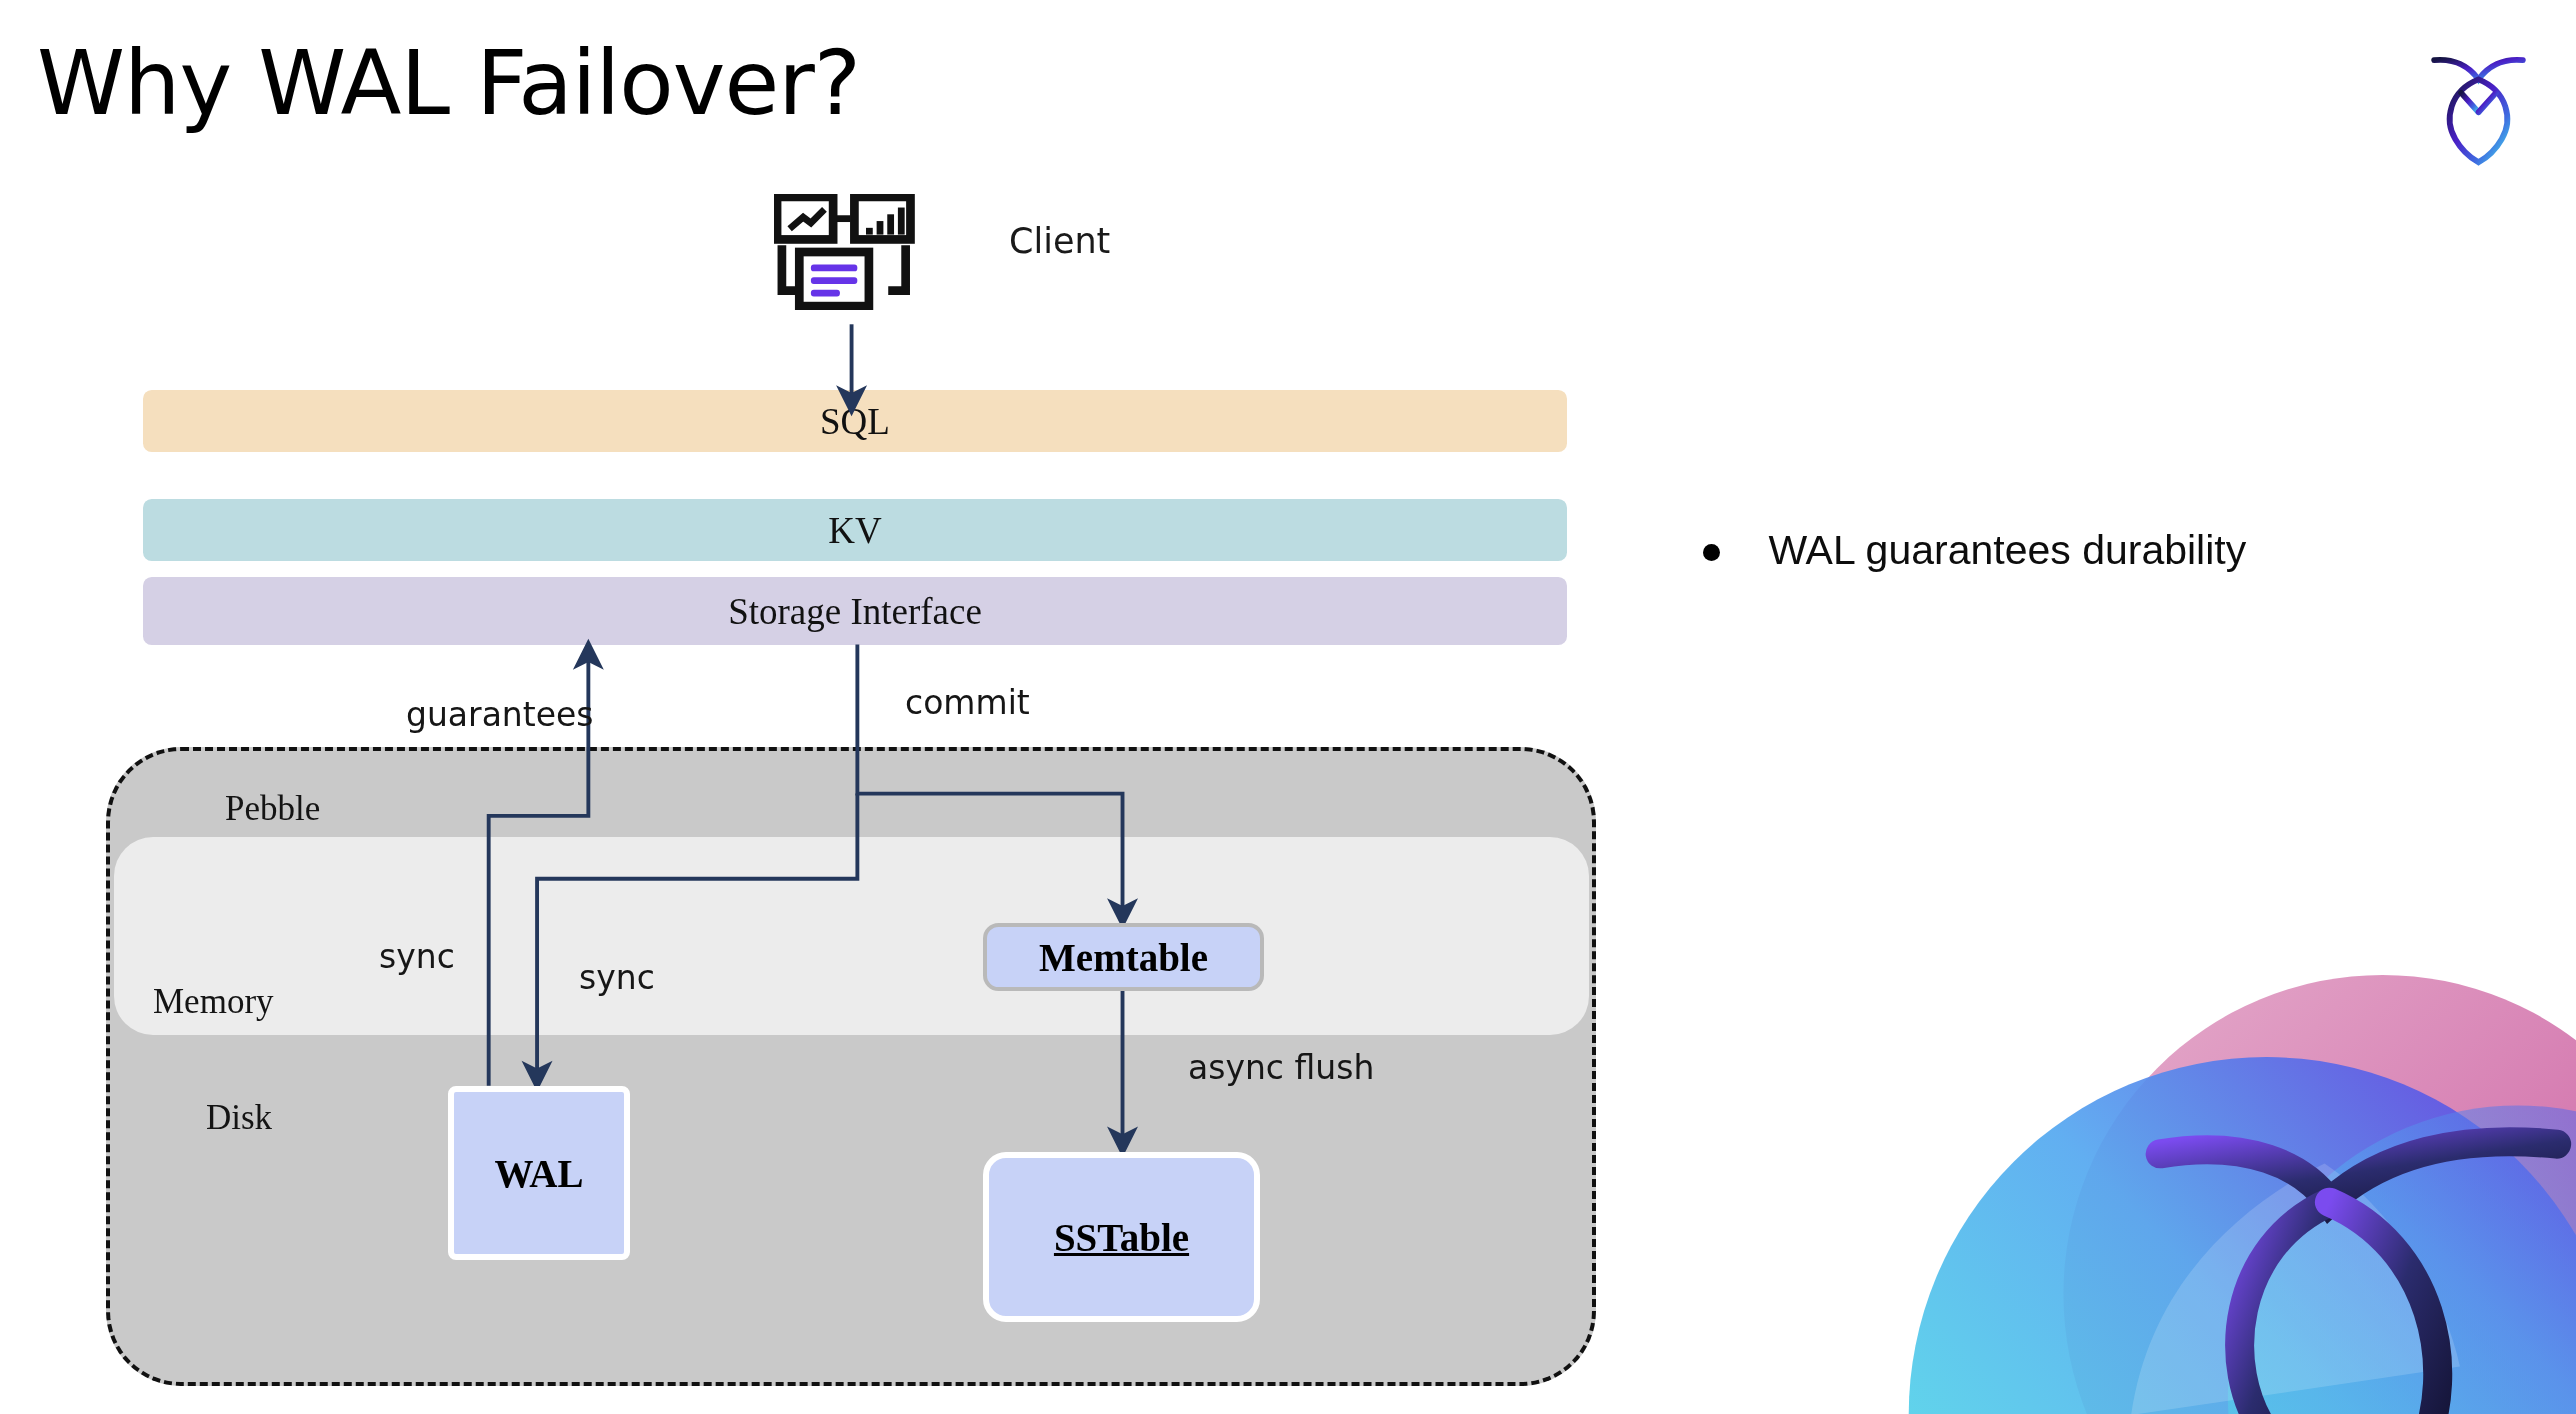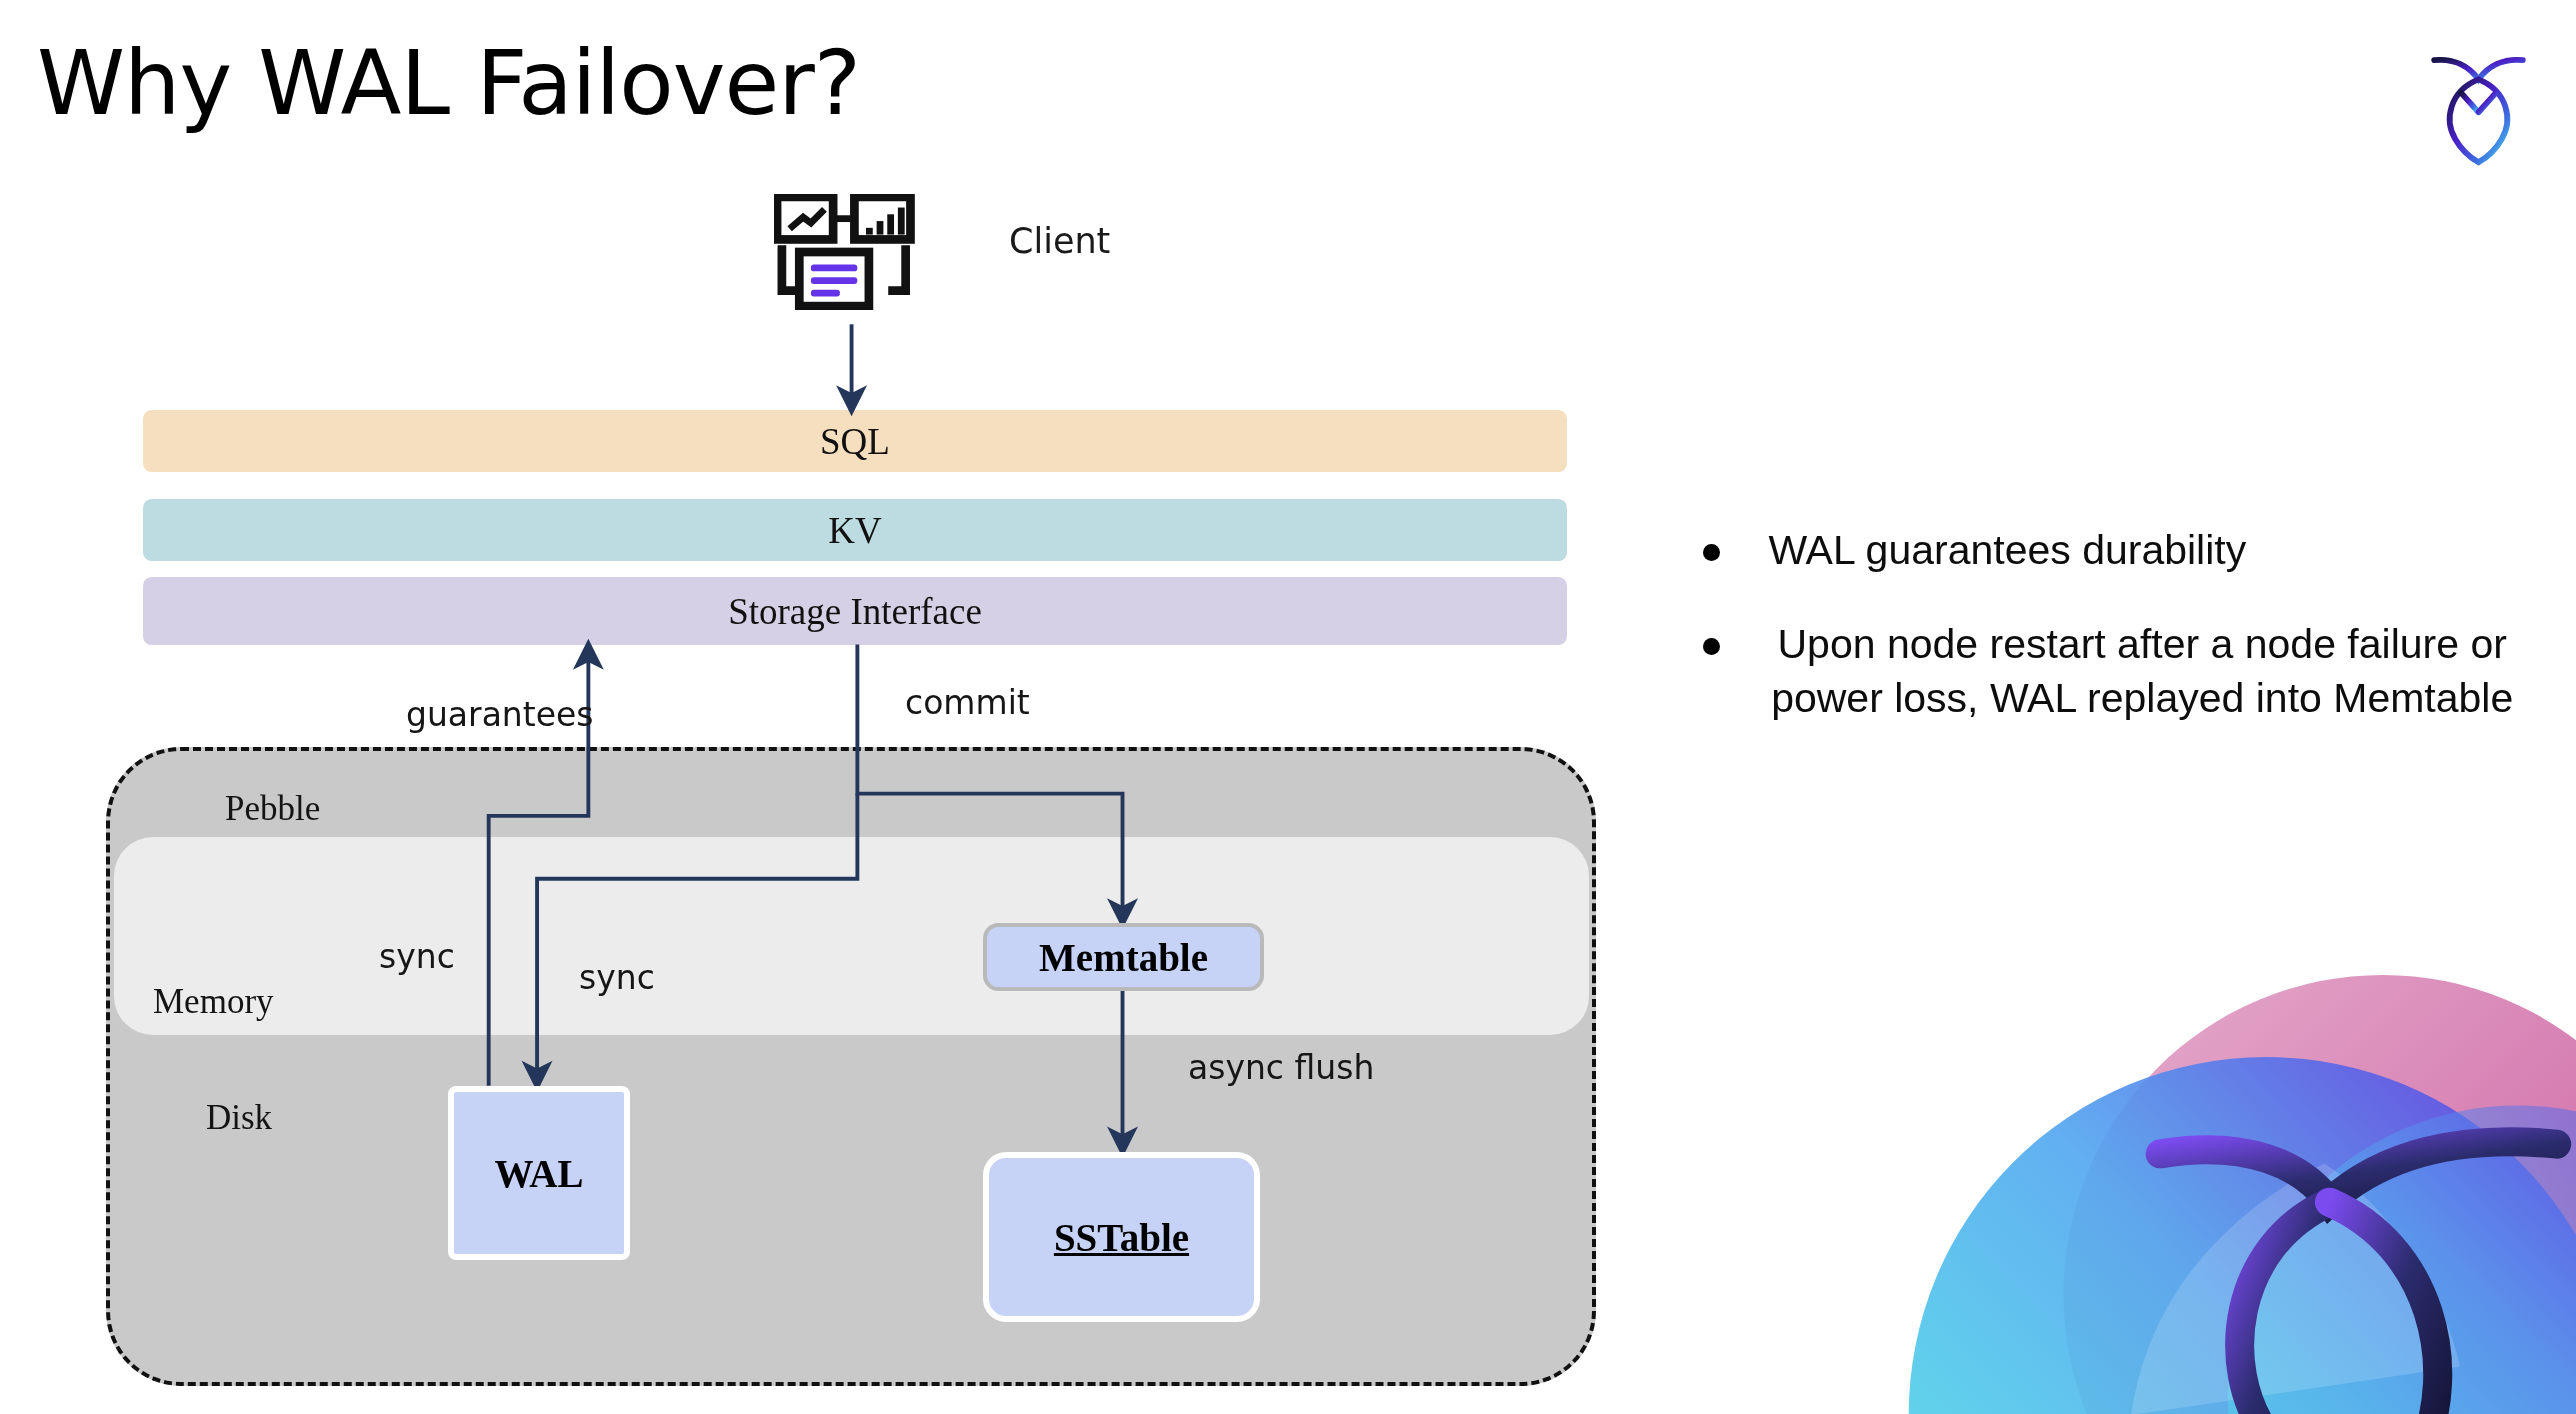--- a/index.html
+++ b/index.html
@@ -32,21 +32,21 @@
     font-family:"DejaVu Sans", sans-serif;
     font-size:35px; color:#1a1a1a; white-space:nowrap;
   }
 
   
   .layer-bar {
     position:absolute; left:143px; width:1424px; height:62px;
     border-radius:8.7px; display:flex; align-items:center; justify-content:center;
     font-family:"Liberation Serif", serif; font-size:37px; color:#111;
   }
-  #bar-sql     { top:410px; background:#F5DFBE; }
+  #bar-sql     { top:390px; background:#F5DFBE; }
   #bar-kv      { top:499px; background:#BCDCE1; }
   #bar-storage { top:577px; background:#D5D0E5; height:68px; }
 
   
   #pebble-box {
     position:absolute; left:106px; top:747px; width:1490px; height:639px;
     background:#C9C9C9; border:4.8px dashed #111111;
     border-radius:75px;
   }
   #memory-box {
@@ -243,20 +243,16 @@
   </div>
   <div class="node" id="node-sstable">
     <span>SSTable</span>
   </div>
 
   <div id="bullets">
     <div class="bullet-row">
       <span class="bullet-dot"></span>
       <span class="bullet-text">WAL guarantees durability</span>
     </div>
-    <div class="bullet-row">
-      <span class="bullet-dot"></span>
-      <span class="bullet-text">Upon node restart after a node failure or power loss, WAL replayed into Memtable</span>
-    </div>
   </div>
 
 </div>
 
 
 </body></html>

